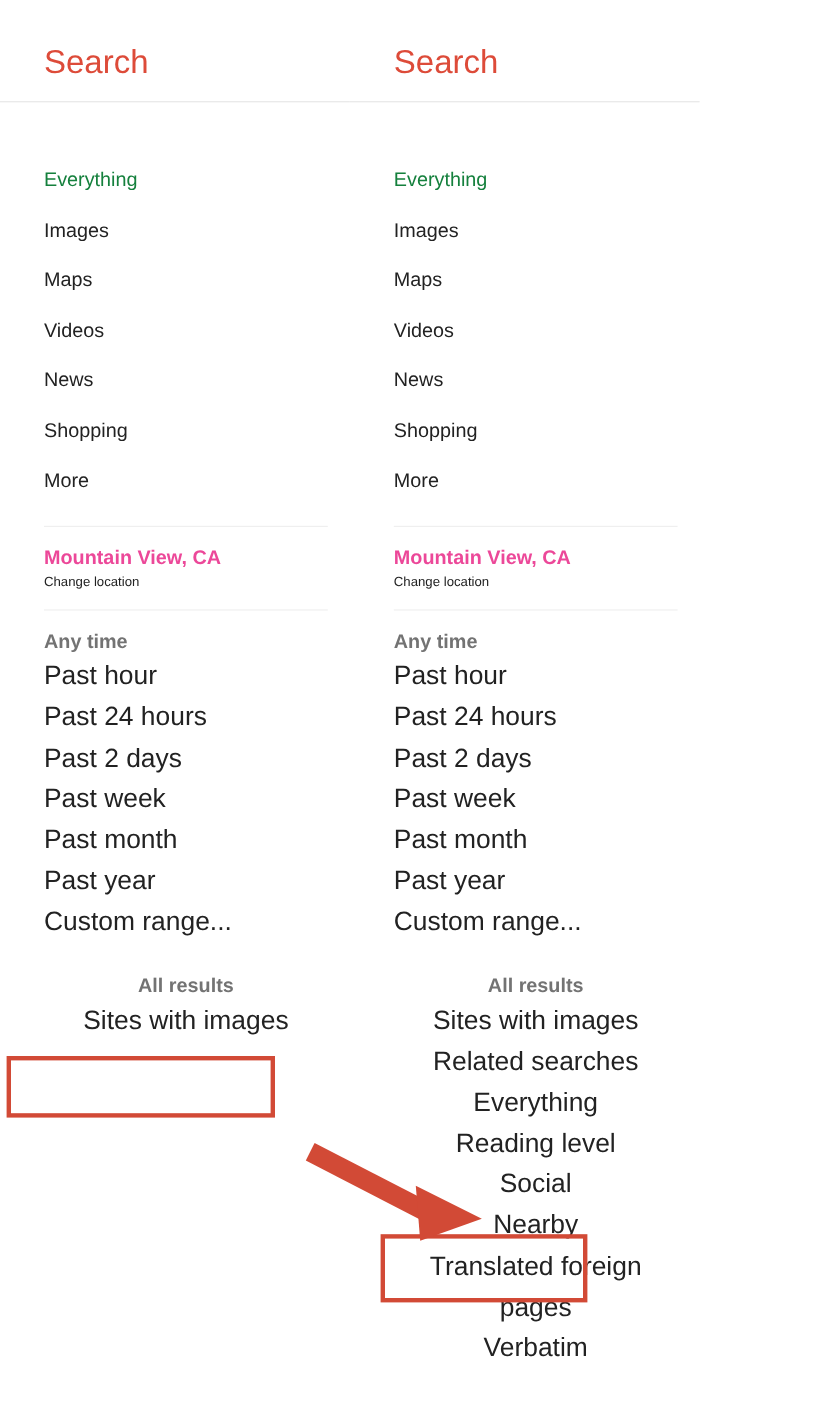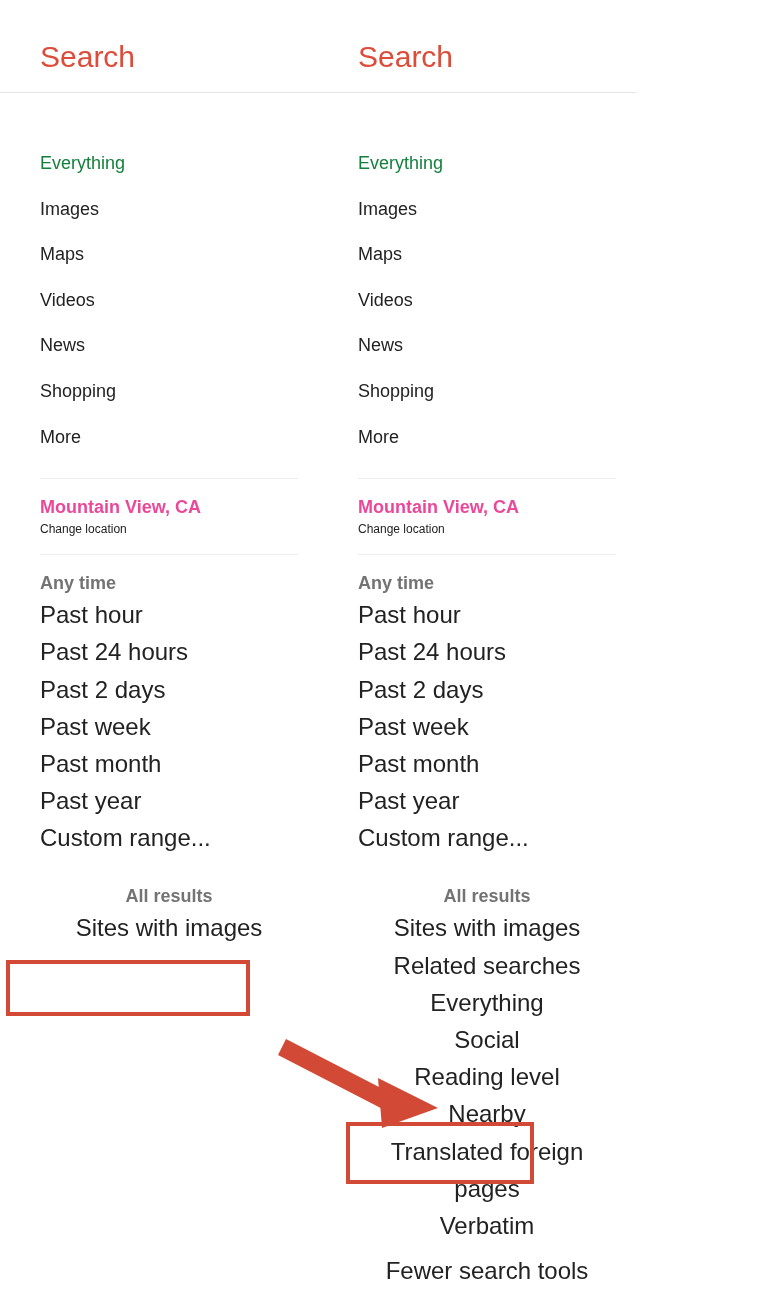--- a/index.html
+++ b/index.html
@@ -164,26 +164,25 @@
       <li>Past year</li>
       <li>Custom range...</li>
     </ul>
 
     <div class="block">
       <p class="sec-head">All results</p>
       <ul class="opts">
         <li>Sites with images</li>
         <li>Related searches</li>
         <li>Everything</li>
+        <li>Reading level</li>
         <li>Social</li>
-        <li>Reading level</li>
         <li>Nearby</li>
         <li>Translated foreign pages</li>
         <li>Verbatim</li>
-        <li style="margin-top:8px;">Fewer search tools</li>
       </ul>
     </div>
 
     <div class="anno-box" style="left:28px; top:1122px; width:188px; height:62px;"></div>
   </div>
 
   <svg class="arrow" style="left:270px; top:1020px;" width="180" height="110" viewBox="0 0 180 110">
     <g fill="#d24a36">
       <polygon points="0,14 124,78 116,94 -8,30" transform="translate(16,5)"></polygon>
       <polygon points="168,88 108,58 112,108"></polygon>

